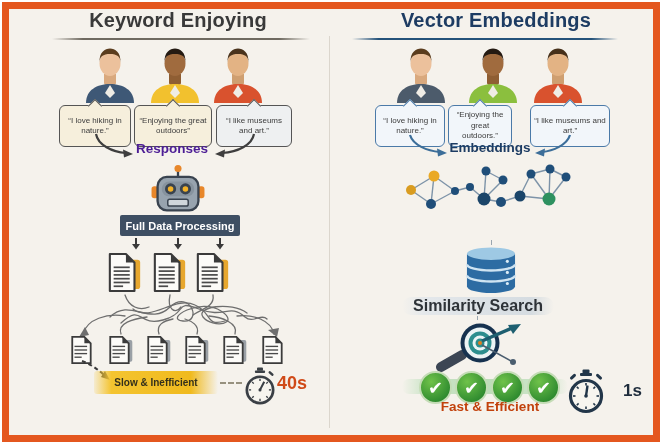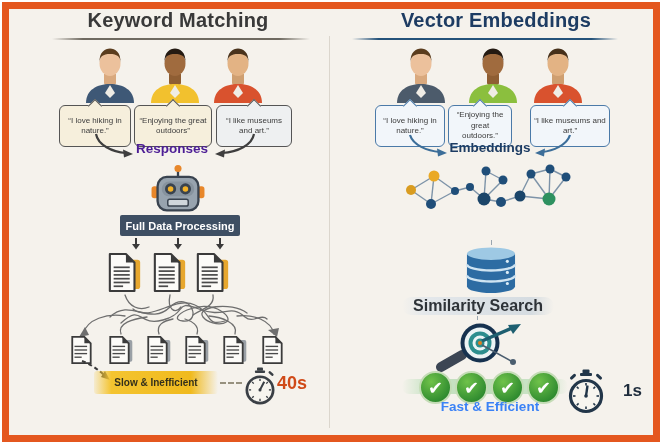--- a/index.html
+++ b/index.html
@@ -28,30 +28,30 @@
     border-radius:3px;color:#34301c;font-size:10px;}
   .green-band{background:linear-gradient(90deg,rgba(190,224,190,0),#cde5c9 14%,#bddcb8 50%,#cde5c9 86%,rgba(190,224,190,0));
     border-radius:7px;}
   .check{position:absolute;width:33px;height:33px;border-radius:50%;box-sizing:border-box;
     background:radial-gradient(circle at 35% 30%,#6fc24a,#2f8b2f 75%);border:2px solid #c4dcb6;
     display:flex;align-items:center;justify-content:center;color:#fff;font-weight:bold;font-size:18px;}
   .divider{position:absolute;width:1px;background:#dbd6cd;}
   .dashline{position:absolute;border-top:2px dashed #97917f;}
   .time-orange{position:absolute;font-size:18px;font-weight:bold;color:#d04a18;}
   .time-dark{position:absolute;font-size:17px;font-weight:bold;color:#1e2c3c;}
-  .fast-label{position:absolute;text-align:center;font-size:13.5px;font-weight:bold;color:#3b82f6;}
+  .fast-label{position:absolute;text-align:center;font-size:13.5px;font-weight:bold;color:#c2410c;}
 </style>
 </head>
 <body>
 
 <div id="app">
   <div class="frame"></div>
   <div class="divider" style="left:329px;top:36px;height:392px;"></div>
 
-  <div class="col-title" style="left:38px;top:9px;width:280px;color:#393939;">Keyword Matching</div>
+  <div class="col-title" style="left:38px;top:9px;width:280px;color:#393939;">Keyword Enjoying</div>
   <div class="title-line" style="left:52px;top:38px;width:258px;background:linear-gradient(90deg,rgba(120,115,105,0),#6f6a60 12%,#6f6a60 88%,rgba(120,115,105,0));"></div>
 
   <svg class="abs" style="left:84px;top:46px;" width="52" height="58" viewBox="0 0 52 56">
     <path d="M20,27 h12 v9 c0,3.5 -12,3.5 -12,0 Z" fill="#d9a97e"></path>
     <path d="M2,56 C2,43 13,37 26,37 C39,37 50,43 50,56 Z" fill="#3e5876"></path>
     <path d="M26,38 L21,46 L26,51 L31,46 Z" fill="#efece5"></path>
     <ellipse cx="26" cy="16.5" rx="10.5" ry="12.5" fill="#ecc19c"></ellipse>
     <path d="M15.5,16 C15,5 21,1.5 26,1.5 C31,1.5 37,5 36.5,16 C36.5,9.5 33,7 26,7 C19,7 15.5,9.5 15.5,16 Z" fill="#5b3d1e"></path>
   </svg>
   <svg class="abs" style="left:149px;top:46px;" width="52" height="58" viewBox="0 0 52 56">

